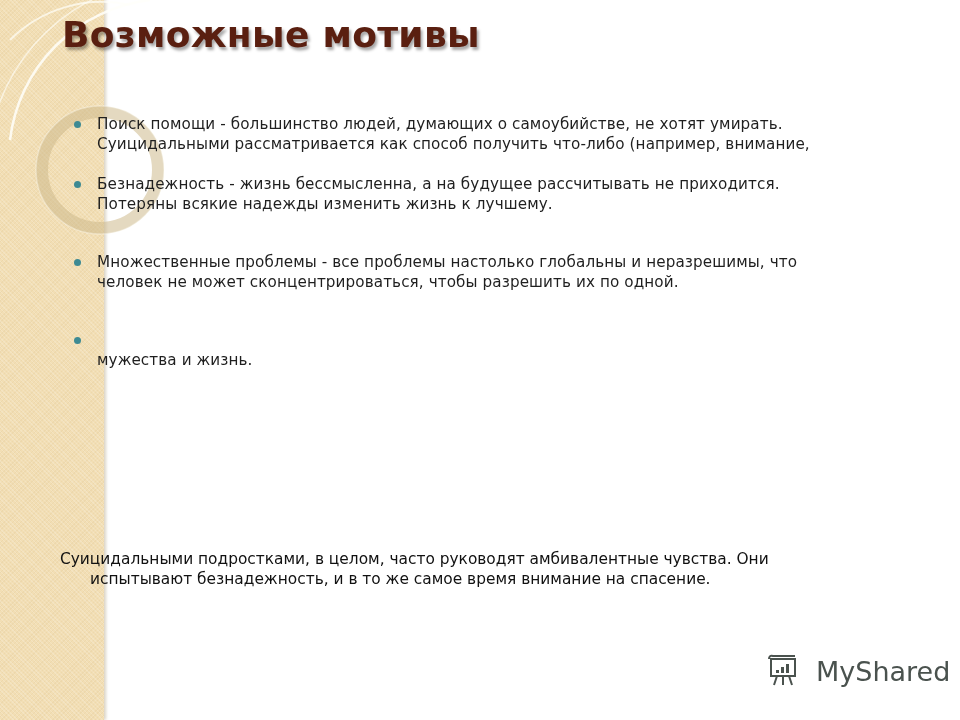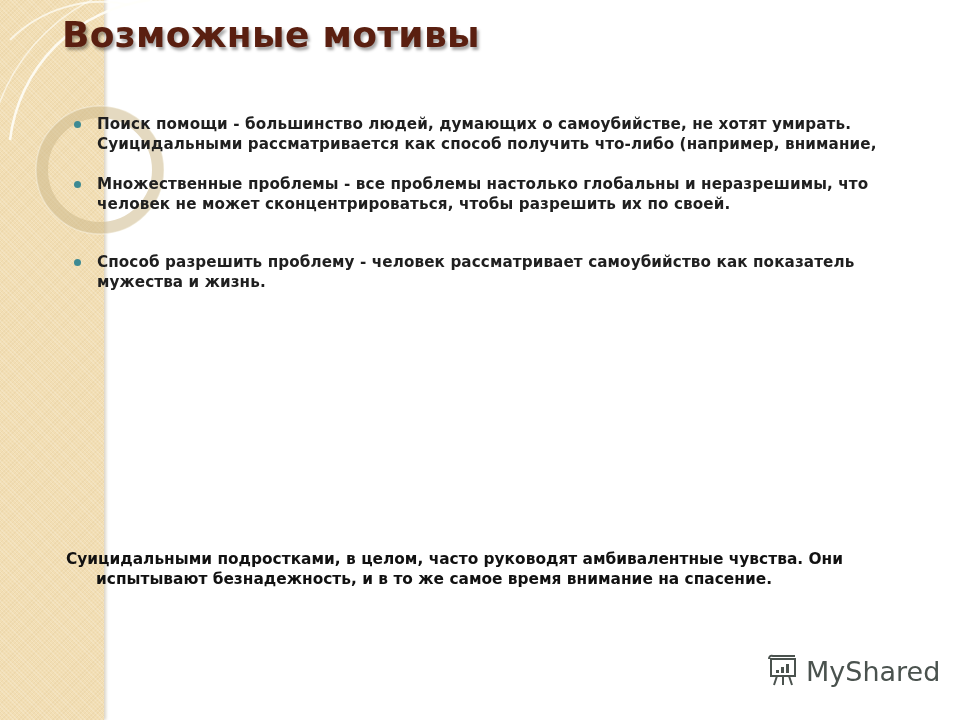--- a/index.html
+++ b/index.html
@@ -22,34 +22,33 @@
       font-family: "DejaVu Sans", sans-serif; font-weight: bold;
       font-size: 36px; color: #5a1f10; letter-spacing: 0.3px;
       text-shadow: 2px 3px 3px rgba(0,0,0,0.35);
       margin: 0;
     }
     .bullets { position: absolute; left: 70px; top: 114px; width: 830px; margin: 0; padding: 0; list-style: none; }
     .bullet {
       position: relative; padding-left: 27px;
       font-size: 15.2px; line-height: 20px; color: #1f1f1f;
       letter-spacing: 0.1px;
-      font-weight: bold;
     }
     .bullet .dot {
       position: absolute; left: 4px; top: 7px; width: 7px; height: 7px; border-radius: 50%;
       background: #3d8a93;
     }
     .bullets li:nth-child(1) { margin-bottom: 18px; }
     .conclusion {
-      position: absolute; left: 66px; top: 549px; width: 860px;
-      font-weight: bold; font-size: 15.4px; line-height: 20px; color: #111;
+      position: absolute; left: 60px; top: 549px; width: 860px;
+      font-weight: normal; font-size: 15.4px; line-height: 20px; color: #111;
     }
     .conclusion .l2 { display: block; padding-left: 30px; }
     .watermark {
-      position: absolute; left: 766px; top: 654px; display: flex; align-items: center; gap: 6px;
+      position: absolute; left: 766px; top: 654px; display: flex; align-items: center; gap: 16px;
       color: #4a524e; font-size: 27px; font-family: "DejaVu Sans", sans-serif; justify-content: space-between;
     }
   </style>
 </head>
 <body>
 
 <div class="side-strip"></div>
 
 <svg class="deco-svg" width="200" height="360">
   <path d="M 150 0 A 160 160 0 0 0 10 140" fill="none" stroke="rgba(255,255,250,0.85)" stroke-width="2.5"></path>
@@ -62,26 +61,31 @@
 <h1 class="title">Возможные мотивы</h1>
 
 <ul class="bullets">
   <li class="bullet" style="margin-bottom:20px">
     <span class="dot"></span>
     <span>Поиск помощи - большинство людей, думающих о самоубийстве, не хотят умирать.</span><br>
     <span>Суицидальными рассматривается как способ получить что-либо (например, внимание,</span><br>
   </li>
   <li class="bullet" style="margin-bottom:38px">
     <span class="dot"></span>
+    <span>Безнадежность - жизнь бессмысленна, а на будущее рассчитывать не приходится.</span><br>
+    <span>Потеряны всякие надежды изменить жизнь к лучшему.</span>
+  </li>
+  <li class="bullet" style="margin-bottom:38px">
+    <span class="dot"></span>
     <span>Множественные проблемы - все проблемы настолько глобальны и неразрешимы, что</span><br>
-    <span>человек не может сконцентрироваться, чтобы разрешить их по своей.</span>
+    <span>человек не может сконцентрироваться, чтобы разрешить их по одной.</span>
   </li>
   <li class="bullet">
     <span class="dot"></span>
-    <span>Способ разрешить проблему - человек рассматривает самоубийство как показатель</span><br>
+    <br>
     <span>мужества и жизнь.</span>
   </li>
 </ul>
 
 <div class="conclusion">
   <span>Суицидальными подростками, в целом, часто руководят амбивалентные чувства. Они</span>
   <span class="l2">испытывают безнадежность, и в то же самое время внимание на спасение.</span>
 </div>
 
 <div class="watermark">

